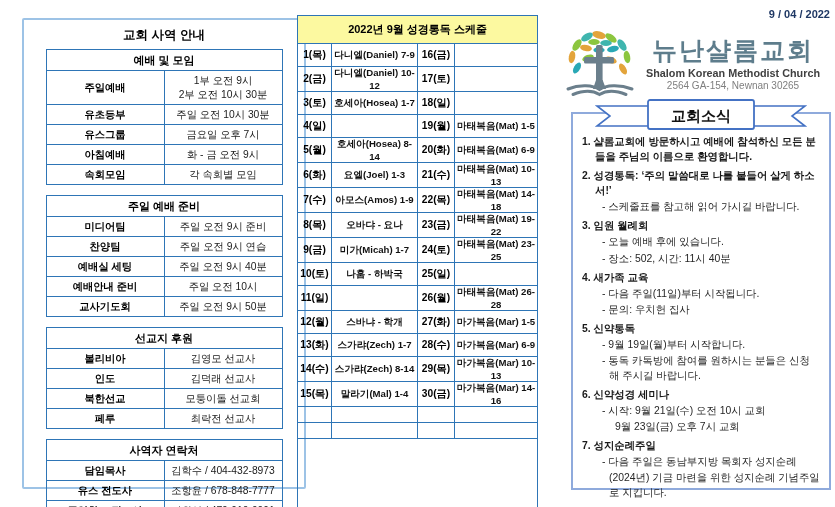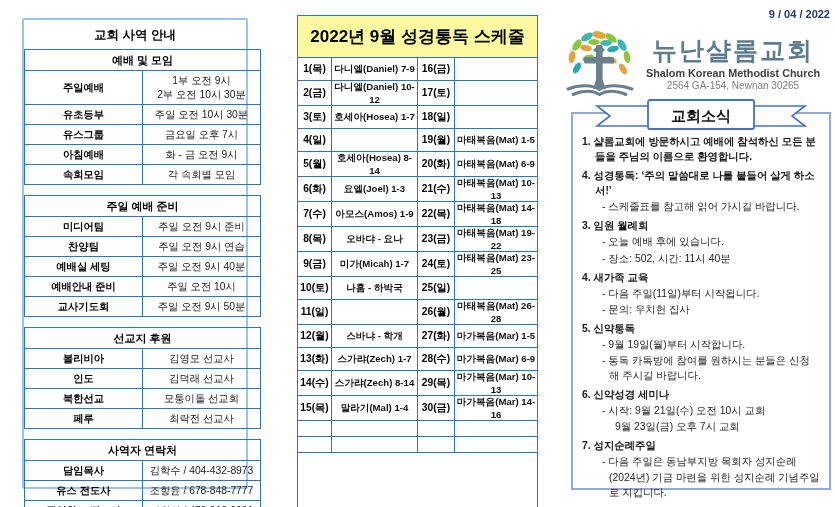--- a/index.html
+++ b/index.html
@@ -1,35 +1,35 @@
 <!DOCTYPE html>
 <html><head>
 <meta charset="utf-8">
 <style>
   * { margin:0; padding:0; box-sizing:border-box; }
   html,body { width:835px; height:507px; background:#ffffff; font-family:"Liberation Sans","DejaVu Sans",sans-serif; color:#1a1a1a; }
   .page { position:relative; width:835px; height:507px; background:#fff; overflow:hidden; }
 
   
-  .left-panel { position:absolute; left:22px; top:18px; width:226px; height:471px;
+  .left-panel { position:absolute; left:22px; top:18px; width:284px; height:471px;
     border:2px solid #9DC3E6; border-radius:2px; background:#fff; }
   .panel-title { text-align:center; font-weight:bold; font-size:12.5px; margin:7px 0 5px; color:#000; }
   table.info-table { width:237px; margin:0 auto 10px; border-collapse:collapse; table-layout:fixed; }
   table.info-table th, table.info-table td { border:1.6px solid #2E75B6; }
   table.info-table th { font-size:11px; font-weight:bold; padding:2.5px 2px; text-align:center; color:#000; }
   table.info-table td { font-size:10.3px; padding:2.5px 3px; text-align:center; vertical-align:middle; }
   table.info-table td.lbl { font-weight:bold; width:40%; color:#000; }
   table.info-table td.val { white-space:pre-line; color:#1a1a1a;margin-left:45px; }
   table.info-table.wide-lbl td.lbl { width:44%; }
 
   
   .mid-panel { position:absolute; left:297px; top:15px; width:241px; height:482px; }
   table.schedule-table { width:100%; height:100%; border-collapse:collapse; table-layout:fixed; }
   table.schedule-table th, table.schedule-table td { border:1.6px solid #2E75B6; }
-  table.schedule-table th.sched-title { background:#FCF9A0; font-size:17px; font-weight:bold; height:42px; text-align:center; color:#000; }
+  table.schedule-table th.sched-title { background:#FCF9A0; font-size:11px; font-weight:bold; height:28px; text-align:center; color:#000; }
   table.schedule-table td { font-size:9.6px; text-align:center; vertical-align:middle; padding:0 1px; }
   table.schedule-table td.d { font-weight:bold; font-size:10.2px; color:#000; }
   table.schedule-table td.p { font-weight:bold; color:#111; }
   table.schedule-table tr.srow { height:23px; }
   table.schedule-table tr.erow { height:16px; }
   table.schedule-table tr.bigbox td { height:73px; }
 
   
   .issue-date { position:absolute; left:565px; top:8px; width:265px; text-align:right;
     font-weight:bold; font-size:11px; color:#1F3864; }
@@ -345,21 +345,21 @@
       <polygon points="210,9 132,9 132,29 210,29 197,19" fill="#ffffff" stroke="#4472C4" stroke-width="1.6"></polygon>
       <rect x="53" y="3" width="106" height="29" rx="2" fill="#ffffff" stroke="#4472C4" stroke-width="1.8"></rect>
       <text x="106" y="23.5" text-anchor="middle" font-size="15" font-weight="bold" fill="#111111">교회소식</text>
     </svg>
 
     <div class="news-items">
       <div class="news-item">
         <div class="news-item-title">1. 샬롬교회에 방문하시고 예배에 참석하신 모든 분들을 주님의 이름으로 환영합니다.</div>
       </div>
       <div class="news-item">
-        <div class="news-item-title">4. 성경통독: ‘주의 말씀대로 나를 붙들어 살게 하소서!’</div>
+        <div class="news-item-title">2. 성경통독: ‘주의 말씀대로 나를 붙들어 살게 하소서!’</div>
         <div class="news-sub">- 스케줄표를 참고해 읽어 가시길 바랍니다.</div>
       </div>
       <div class="news-item">
         <div class="news-item-title">3. 임원 월례회</div>
         <div class="news-sub">- 오늘 예배 후에 있습니다.</div>
         <div class="news-sub">- 장소: 502, 시간: 11시 40분</div>
       </div>
       <div class="news-item">
         <div class="news-item-title">4. 새가족 교육</div>
         <div class="news-sub">- 다음 주일(11일)부터 시작됩니다.</div>

